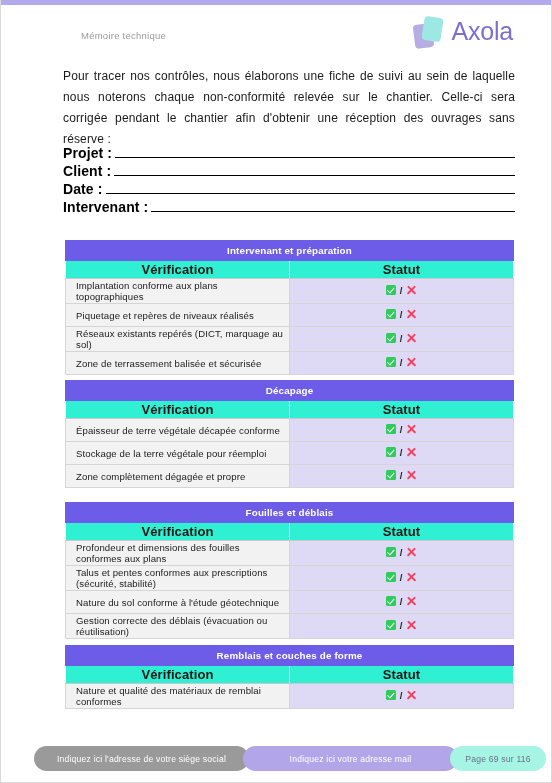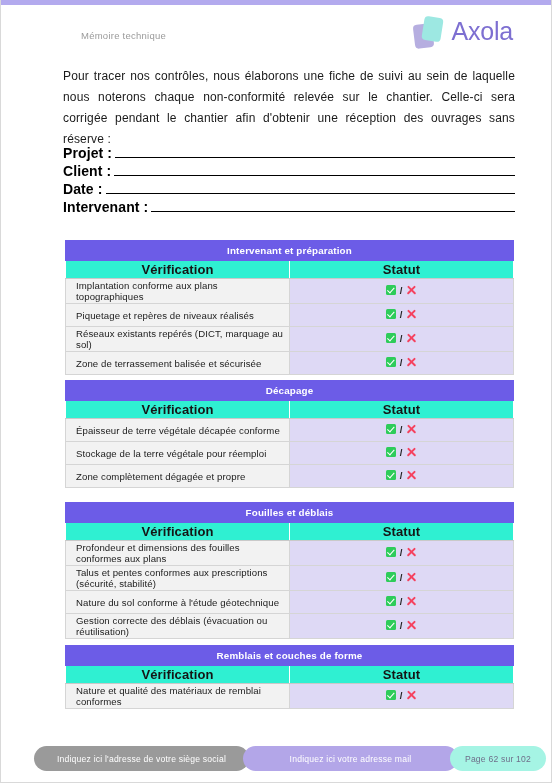--- a/index.html
+++ b/index.html
@@ -465,16 +465,16 @@
                 <span class="x-mark"></span>
               </span></td>
           </tr>
         </tbody>
       </table>
     </div>
 
   <div class="doc-footer">
     <div class="pill pill-address">Indiquez ici l'adresse de votre siège social</div>
     <div class="pill pill-mail">Indiquez ici votre adresse mail</div>
-    <div class="pill pill-page">Page 62 sur 102</div>
+    <div class="pill pill-page">Page 69 sur 116</div>
   </div>
 
 </div>
 
 </body></html>

